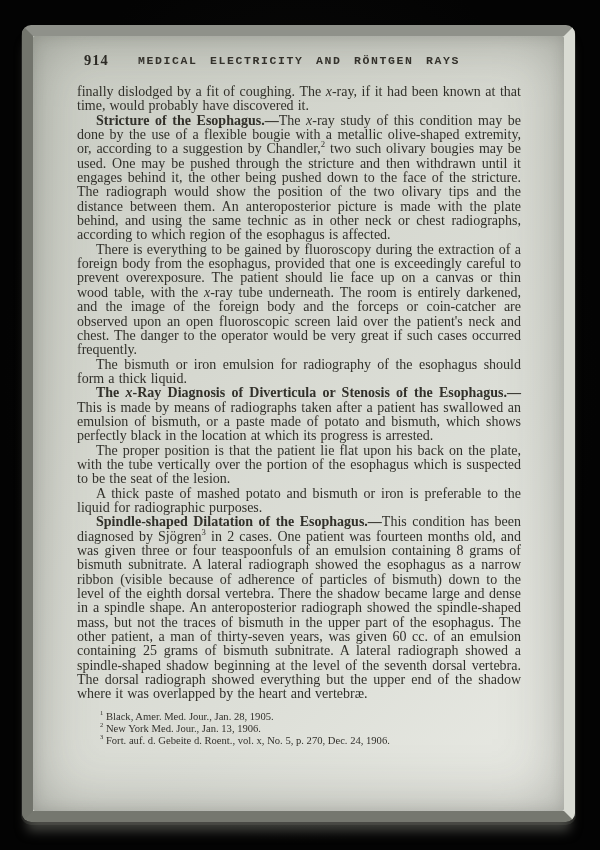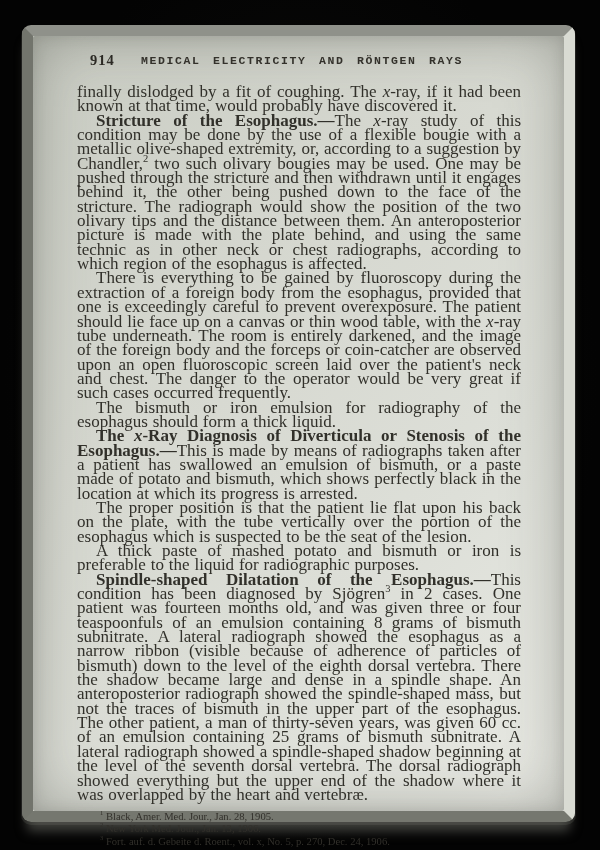--- a/index.html
+++ b/index.html
@@ -34,39 +34,38 @@
     box-sizing:border-box;
     padding:14px 43px 14px 44px;
     box-shadow:inset 0 0 60px rgba(66,68,61,0.38), inset 0 0 14px rgba(66,68,61,0.18);
     border-radius:2px;
   }
   .running-header{
     position:relative;
     height:22px;
     margin-bottom:13px;
     color:#2c2a25;
-    margin-left:6px;
   }
   .page-num{
     position:absolute;left:7px;top:2px;
     font-weight:bold;font-size:14.5px;letter-spacing:1px;
   }
   .head-title{
     position:absolute;left:0;right:0;top:4px;
     text-align:center;
     font-weight:bold;
     font-size:11.5px;
     letter-spacing:1.6px;
     word-spacing:4px;
     color:#33312b;
     font-family:Liberation Mono, monospace;
   }
   .body-text{
     color:#31302a;
-    font-size:17px;
+    font-size:14px;
     line-height:14.35px;
     text-align:justify;
     word-spacing:0.6px;
   }
   .body-text p{margin:0;}
   .body-text p.indent{text-indent:19px;}
   .b{font-weight:bold;}
   .i{font-style:italic;}
   .bi{font-weight:bold;font-style:italic;}
   sup{font-size:0.62em;line-height:0;}

